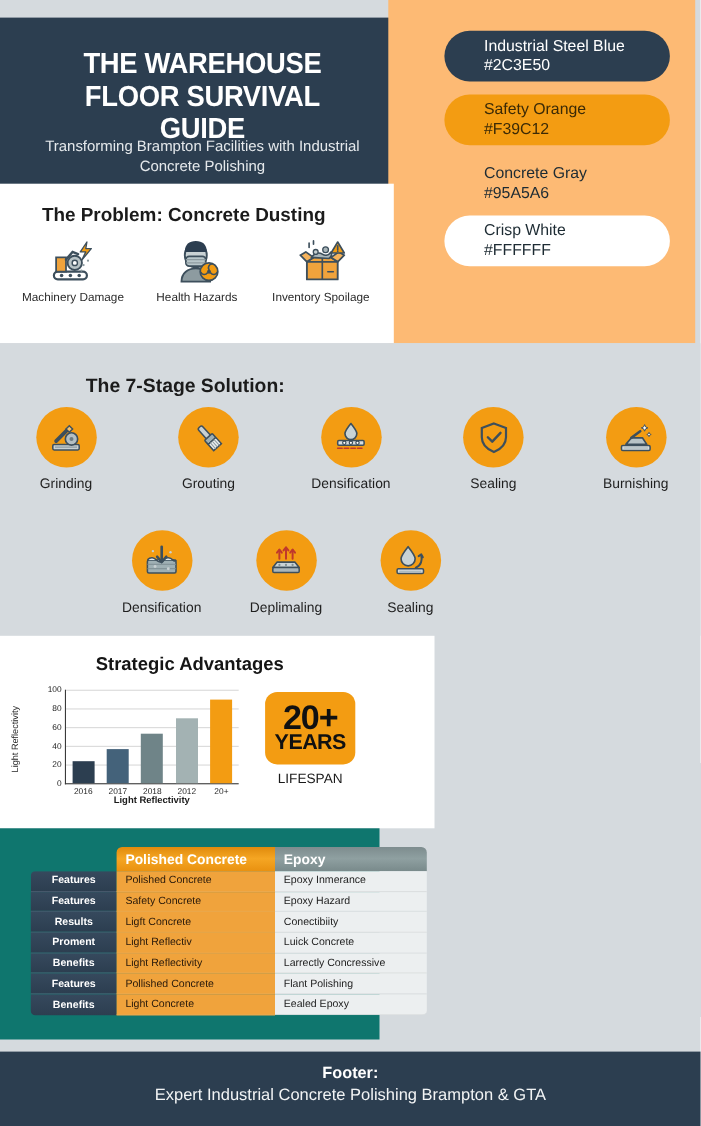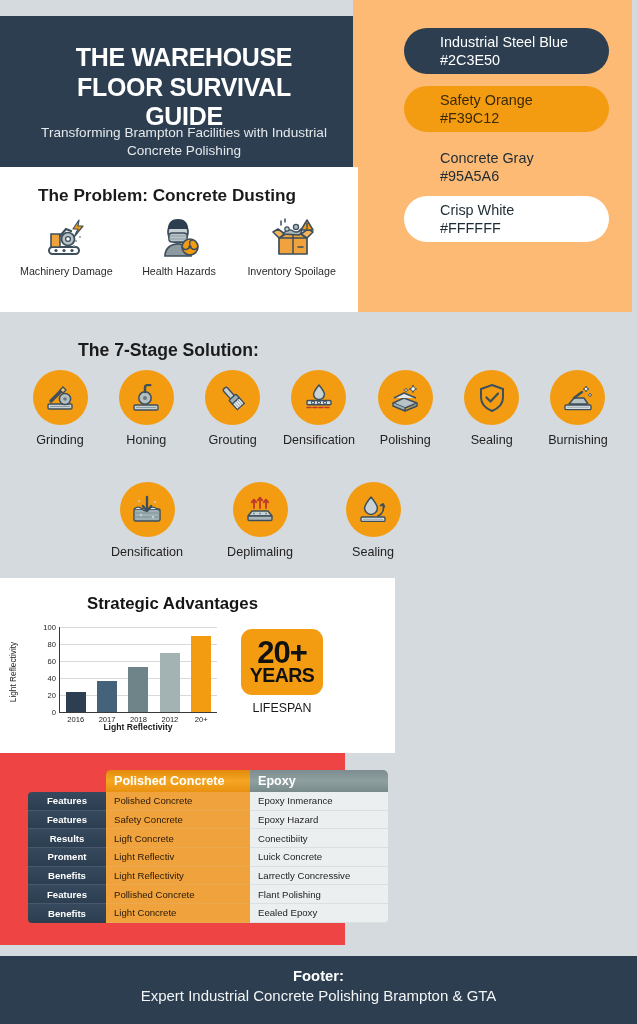--- a/index.html
+++ b/index.html
@@ -130,21 +130,21 @@
     display: flex; flex-direction: column; align-items: center; justify-content: center;
     line-height: 0.92;
   }
   #lifespan-number { font-size: 31px; font-weight: bold; color: #111; letter-spacing: -1px; }
   #lifespan-unit   { font-size: 19.5px; font-weight: bold; color: #111; letter-spacing: -0.5px; }
   #lifespan-caption { margin-top: 6px; font-size: 12.4px; color: #1a1a1a; }
 
   
   #table-panel {
     position: absolute; left: 0; top: 753px; width: 345px; height: 192px;
-    background: #ef4444;
+    background: #0f766e;
   }
   #cmp-table {
     position: absolute; left: 28px; top: 17px; width: 360px;
     border-collapse: separate; border-spacing: 0; table-layout: fixed;
   }
   #cmp-table col.c0 { width: 78px; }
   #cmp-table col.c1 { width: 144px; }
   #cmp-table col.c2 { width: 138px; }
   #cmp-table th, #cmp-table td {
     height: 18.7px; font-size: 9.6px; padding: 0 8px; vertical-align: middle;
@@ -285,32 +285,20 @@
             <path d="M7 25.5h20" stroke="#8d9ba0" stroke-width="1"></path>
             <path d="M8 20l10-10" stroke="#3d4f5c" stroke-width="3.4" stroke-linecap="round"></path>
             <path d="M17 9l3-3 3 3-3 3z" fill="#F5C06B" stroke="#3d4f5c" stroke-width="1.3"></path>
             <circle cx="22" cy="18" r="5.6" fill="#b4bfc2" stroke="#3d4f5c" stroke-width="1.5"></circle>
             <circle cx="22" cy="18" r="1.8" fill="#6b7a80"></circle>
           </svg>
         </div>
         <div class="slabel">Grinding</div>
       </div>
 
-      <div class="stage">
-        <div class="stage-circle">
-          <svg width="34" height="34" viewBox="0 0 34 34">
-            <rect x="5" y="24" width="24" height="5" rx="1.2" fill="#c8d0d2" stroke="#3d4f5c" stroke-width="1.4"></rect>
-            <path d="M7 26.5h20" stroke="#8d9ba0" stroke-width="1"></path>
-            <circle cx="16" cy="17" r="6.2" fill="#b4bfc2" stroke="#3d4f5c" stroke-width="1.5"></circle>
-            <circle cx="16" cy="17" r="2" fill="#6b7a80"></circle>
-            <path d="M16 11V6.5a2.4 2.4 0 012.4-2.4h3" fill="none" stroke="#3d4f5c" stroke-width="2.4" stroke-linecap="round"></path>
-          </svg>
-        </div>
-        <div class="slabel">Honing</div>
-      </div>
 
       <div class="stage">
         <div class="stage-circle">
           <svg width="34" height="34" viewBox="0 0 34 34">
             <g transform="rotate(-42 17 17)">
               <rect x="14.6" y="4" width="5" height="13" rx="2" fill="#c8d0d2" stroke="#3d4f5c" stroke-width="1.4"></rect>
               <rect x="12.4" y="16" width="9.4" height="5" rx="1" fill="#9fb0b4" stroke="#3d4f5c" stroke-width="1.4"></rect>
               <path d="M12.4 21h9.4v7.5h-9.4z" fill="#e9edee" stroke="#3d4f5c" stroke-width="1.4"></path>
               <path d="M14.8 21v7.5M17.1 21v7.5M19.4 21v7.5" stroke="#8d9ba0" stroke-width="0.9"></path>
             </g>
@@ -326,33 +314,20 @@
             <rect x="5" y="19.5" width="24" height="4.2" rx="1" fill="#d7dddf" stroke="#3d4f5c" stroke-width="1.4"></rect>
             <circle cx="11" cy="21.6" r="1.5" fill="#fff" stroke="#3d4f5c" stroke-width="1.1"></circle>
             <circle cx="17" cy="21.6" r="1.5" fill="#fff" stroke="#3d4f5c" stroke-width="1.1"></circle>
             <circle cx="23" cy="21.6" r="1.5" fill="#fff" stroke="#3d4f5c" stroke-width="1.1"></circle>
             <path d="M5 26.5h4M11 26.5h4M17 26.5h4M23 26.5h4" stroke="#c0392b" stroke-width="1.5" stroke-linecap="round"></path>
           </svg>
         </div>
         <div class="slabel">Densification</div>
       </div>
 
-      <div class="stage">
-        <div class="stage-circle">
-          <svg width="34" height="34" viewBox="0 0 34 34">
-            <path d="M5 22l11-5 13 5-12 5z" fill="#b8c3c6" stroke="#3d4f5c" stroke-width="1.5" stroke-linejoin="round"></path>
-            <path d="M5 22v3l12 5v-3" fill="#9fb0b4" stroke="#3d4f5c" stroke-width="1.4" stroke-linejoin="round"></path>
-            <path d="M29 22v3l-12 5" fill="#8d9ba0" stroke="#3d4f5c" stroke-width="1.4" stroke-linejoin="round"></path>
-            <path d="M6 17l10-5 12 5" fill="#e3e8e9" stroke="#3d4f5c" stroke-width="1.4" stroke-linejoin="round"></path>
-            <path d="M25 4l1.1 2.6L28.7 8l-2.6 1.1L25 11.7l-1.1-2.6L21.3 8l2.6-1.1z" fill="#fff" stroke="#3d4f5c" stroke-width="0.9" stroke-linejoin="round"></path>
-            <path d="M18 7l.7 1.6L20.3 9l-1.6.7L18 11.3l-.7-1.6L15.7 9l1.6-.4z" fill="#fff" stroke="#3d4f5c" stroke-width="0.8" stroke-linejoin="round"></path>
-          </svg>
-        </div>
-        <div class="slabel">Polishing</div>
-      </div>
 
       <div class="stage">
         <div class="stage-circle">
           <svg width="34" height="34" viewBox="0 0 34 34">
             <path d="M17 4l11 4v8.5c0 6.4-4.6 10.8-11 13.5-6.4-2.7-11-7.1-11-13.5V8z" fill="none" stroke="#3d4f5c" stroke-width="2"></path>
             <path d="M11.5 16.5l4 4 7.5-8" fill="none" stroke="#3d4f5c" stroke-width="2.2" stroke-linecap="round" stroke-linejoin="round"></path>
           </svg>
         </div>
         <div class="slabel">Sealing</div>
       </div>

